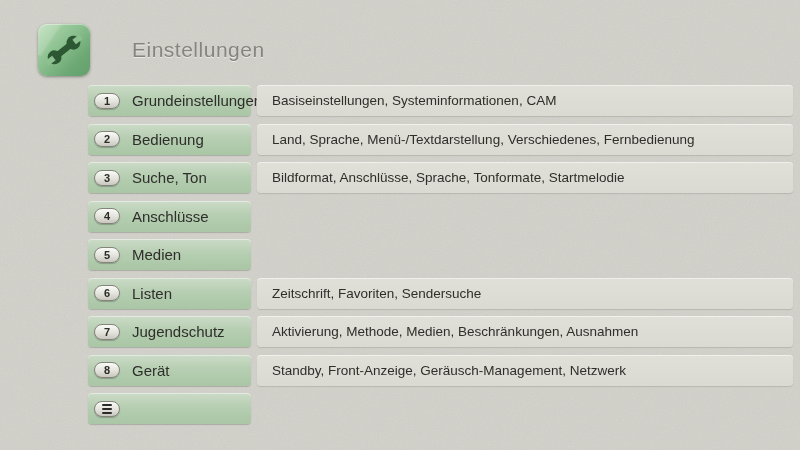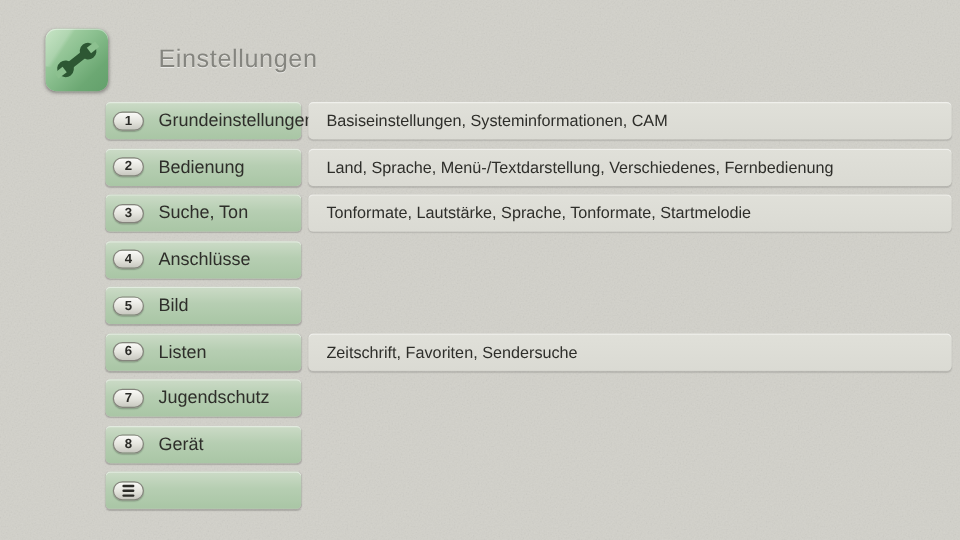--- a/index.html
+++ b/index.html
@@ -113,64 +113,70 @@
         </div>
       </div>
       <div class="row">
         <div class="row-left">
           <span class="badge">
             <span>3</span>
           </span>
           <span class="label">Suche, Ton</span>
         </div>
         <div class="row-right">
-          <span class="desc">Tonformate, Lautstärke, Sprache, Tonformate, Startmelodie</span>
+          <span class="desc">Bildformat, Anschlüsse, Sprache, Tonformate, Startmelodie</span>
         </div>
       </div>
       <div class="row">
         <div class="row-left">
           <span class="badge">
             <span>4</span>
           </span>
           <span class="label">Anschlüsse</span>
         </div>
       </div>
       <div class="row">
         <div class="row-left">
           <span class="badge">
             <span>5</span>
           </span>
-          <span class="label">Bild</span>
+          <span class="label">Medien</span>
         </div>
       </div>
       <div class="row">
         <div class="row-left">
           <span class="badge">
             <span>6</span>
           </span>
           <span class="label">Listen</span>
         </div>
         <div class="row-right">
           <span class="desc">Zeitschrift, Favoriten, Sendersuche</span>
         </div>
       </div>
       <div class="row">
         <div class="row-left">
           <span class="badge">
             <span>7</span>
           </span>
           <span class="label">Jugendschutz</span>
         </div>
+        <div class="row-right">
+          <span class="desc">Aktivierung, Methode, Medien, Beschränkungen, Ausnahmen</span>
+        </div>
       </div>
       <div class="row">
         <div class="row-left">
           <span class="badge">
             <span>8</span>
           </span>
           <span class="label">Gerät</span>
+        </div>
+        <div class="row-right">
+          <span class="desc">Standby, Front-Anzeige, Geräusch-Management, Netzwerk</span>
         </div>
       </div>
       <div class="row">
         <div class="row-left">
           <span class="badge">
             <span class="bars">
               <span class="bar"></span>
               <span class="bar"></span>
               <span class="bar"></span>
             </span>

